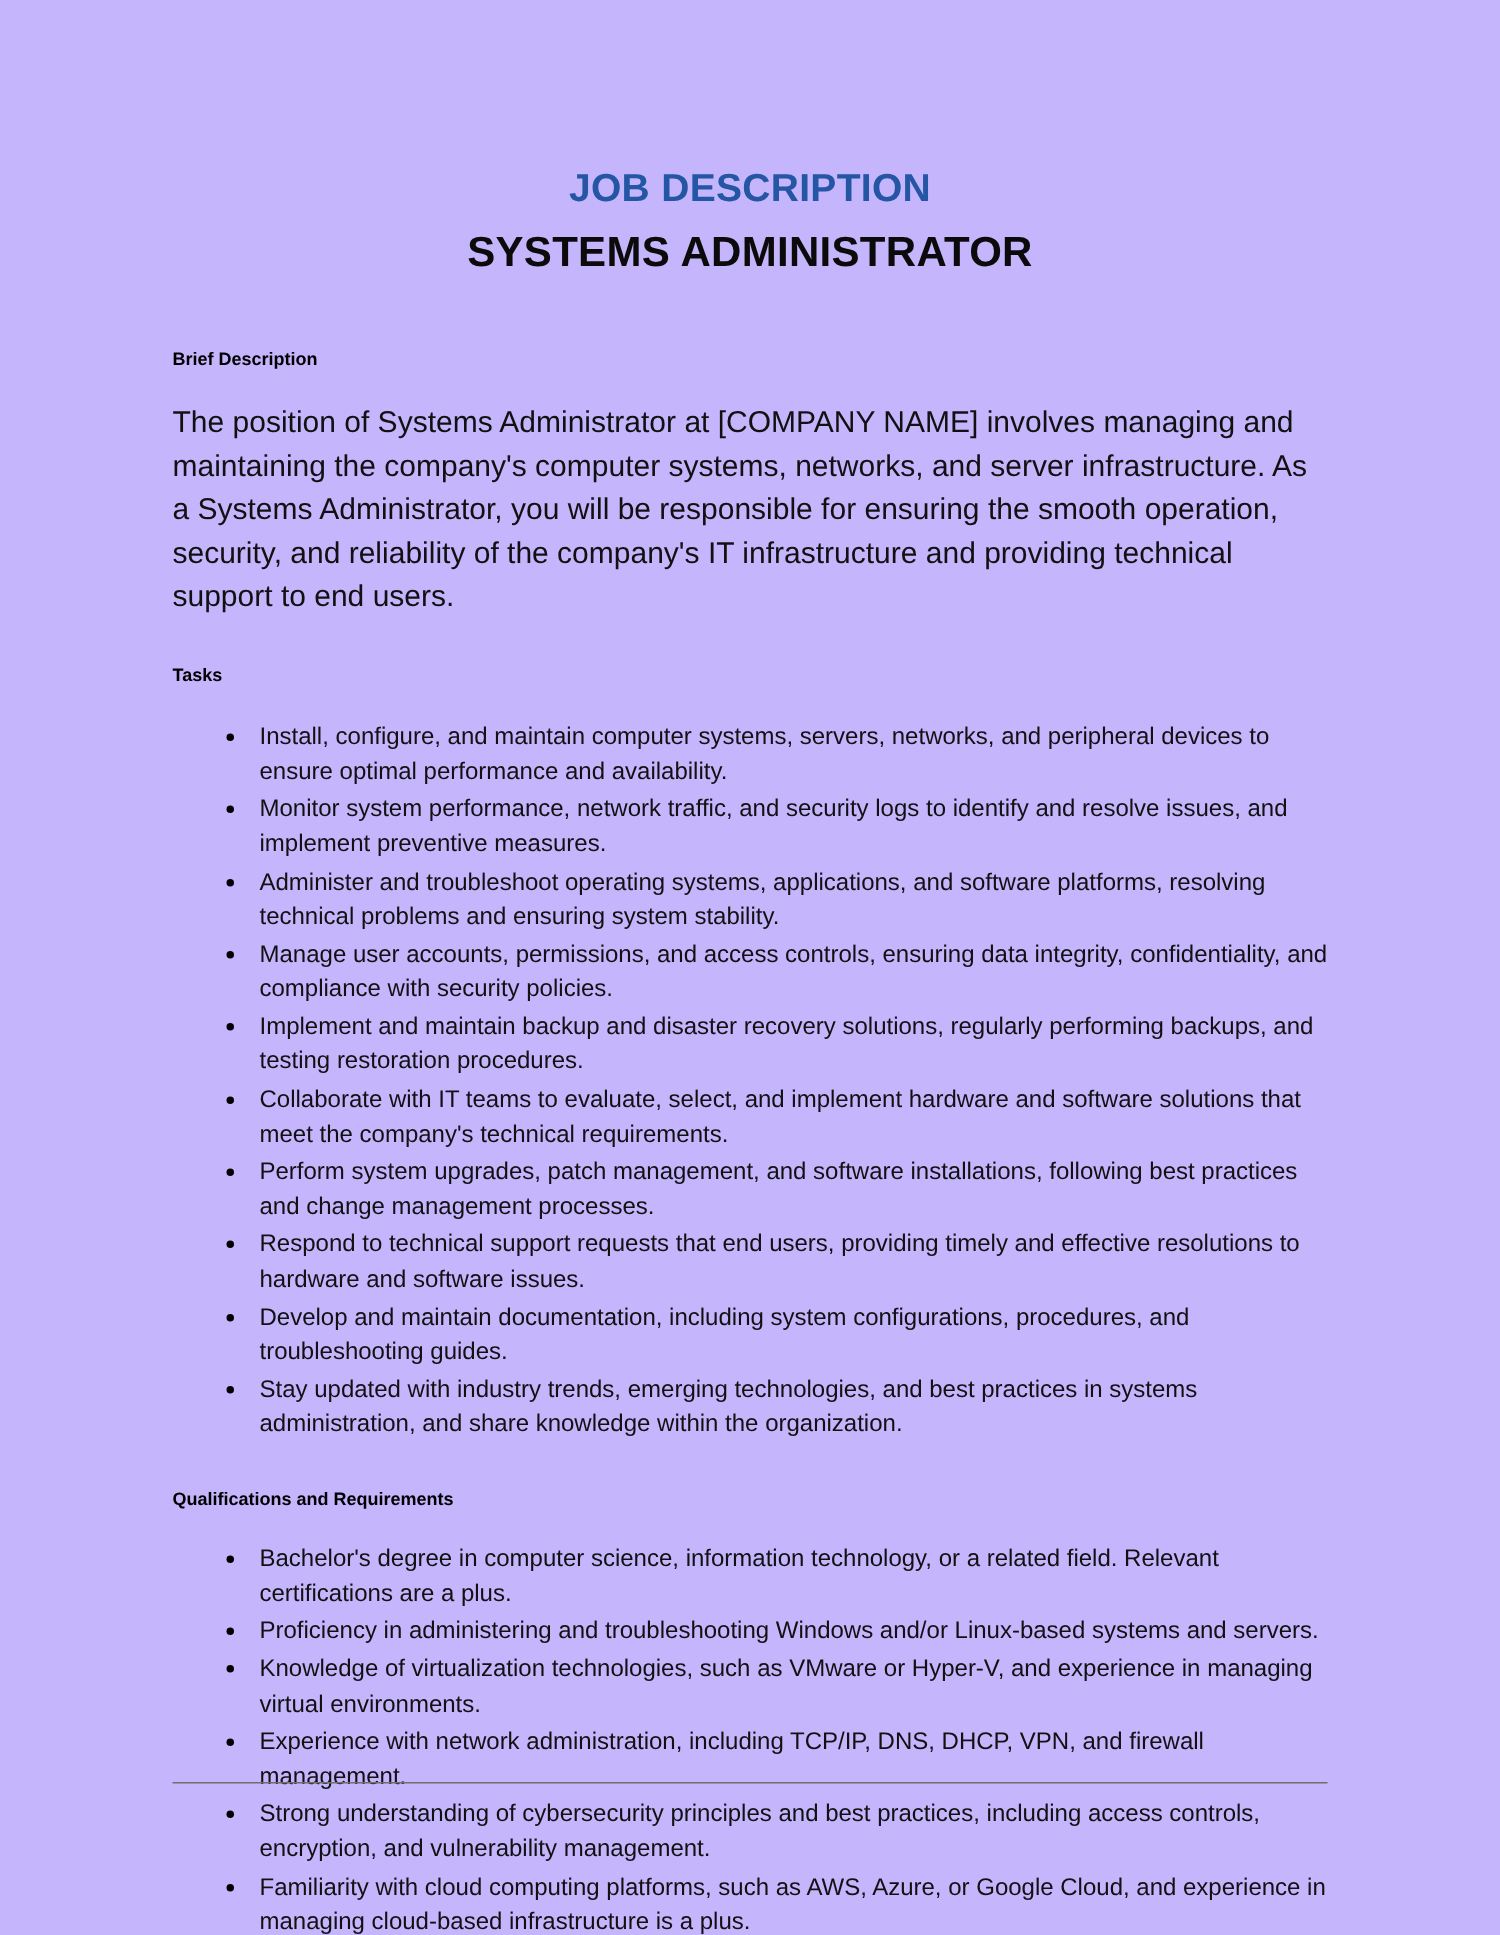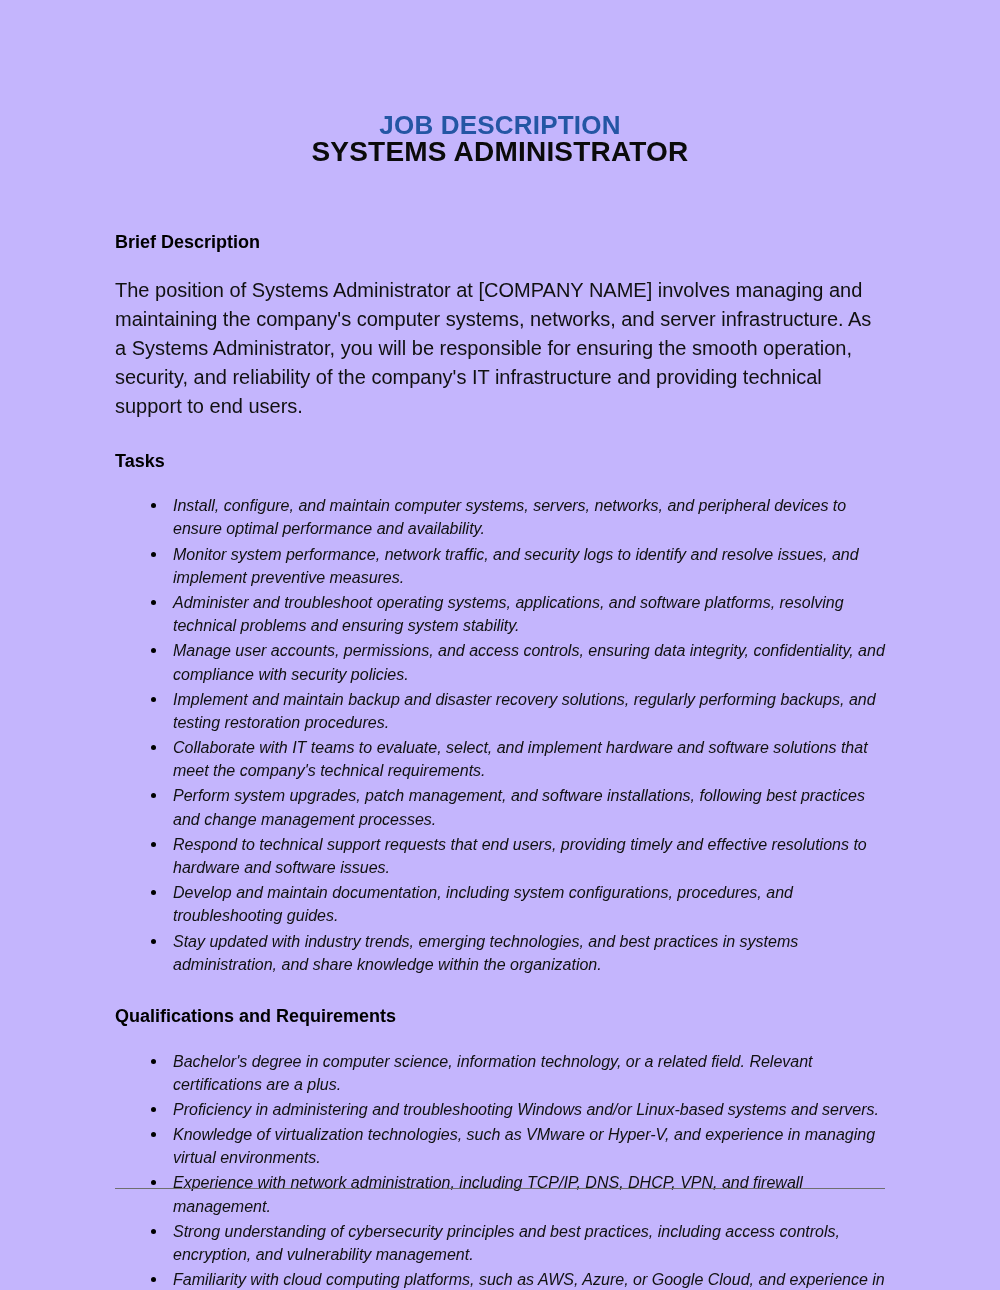--- a/index.html
+++ b/index.html
@@ -35,60 +35,59 @@
     letter-spacing: 0.2px;
     line-height: 1.0;
     margin: 0;
   }
   .doc-title {
     font-size: 28px;
     font-weight: bold;
     color: #0b0b0b;
     letter-spacing: 0.2px;
     line-height: 1.0;
-    margin: 0 0 0 0;
+    margin: 16px 0 0 0;
   }
 
   
   .content {
     position: absolute;
     left: 115px;
     top: 232px;
     width: 770px;
   }
 
   .section {
     margin: 0;
   }
   .section + .section {
     margin-top: 30px;
   }
 
   .section-heading {
-    font-size: 18px;
+    font-size: 12px;
     font-weight: bold;
     color: #000000;
     margin: 0 0 22px 0;
     line-height: 1.2;
   }
 
   .body-paragraph {
     font-size: 20px;
     line-height: 1.45;
     color: #111111;
     margin: 0;
     text-align: left;
   }
 
   
   .bullet-list {
     list-style: none;
     margin: 0;
     padding: 0;
-    font-style: italic;
   }
   .bullet-item {
     position: relative;
     padding-left: 58px;
     font-size: 16px;
     line-height: 1.45;
     color: #111111;
     margin: 0 0 2px 0;
   }
   .bullet-item::before {

